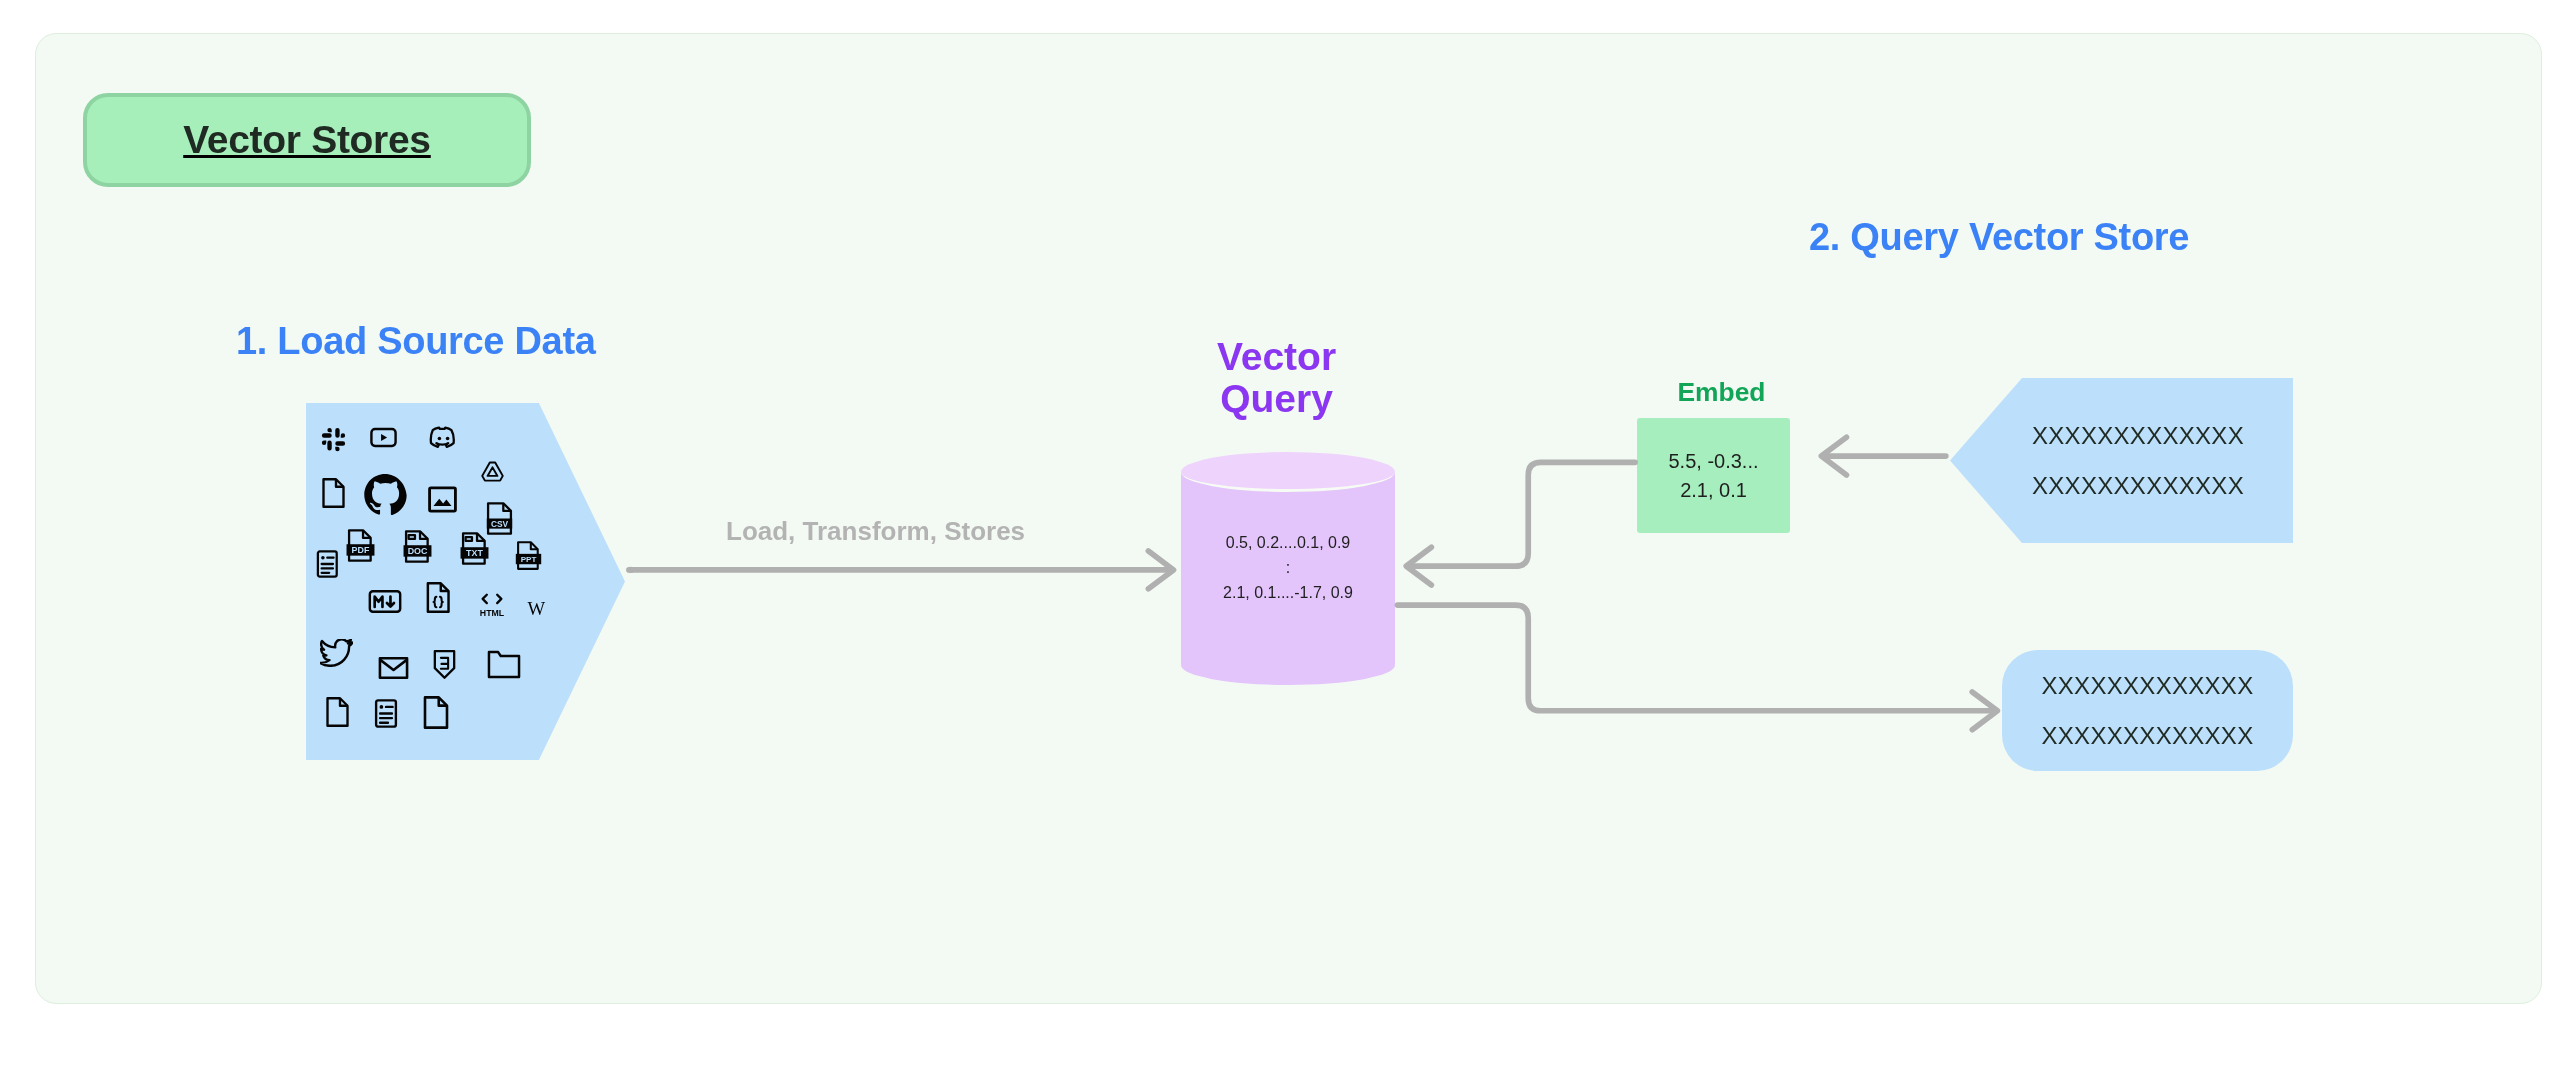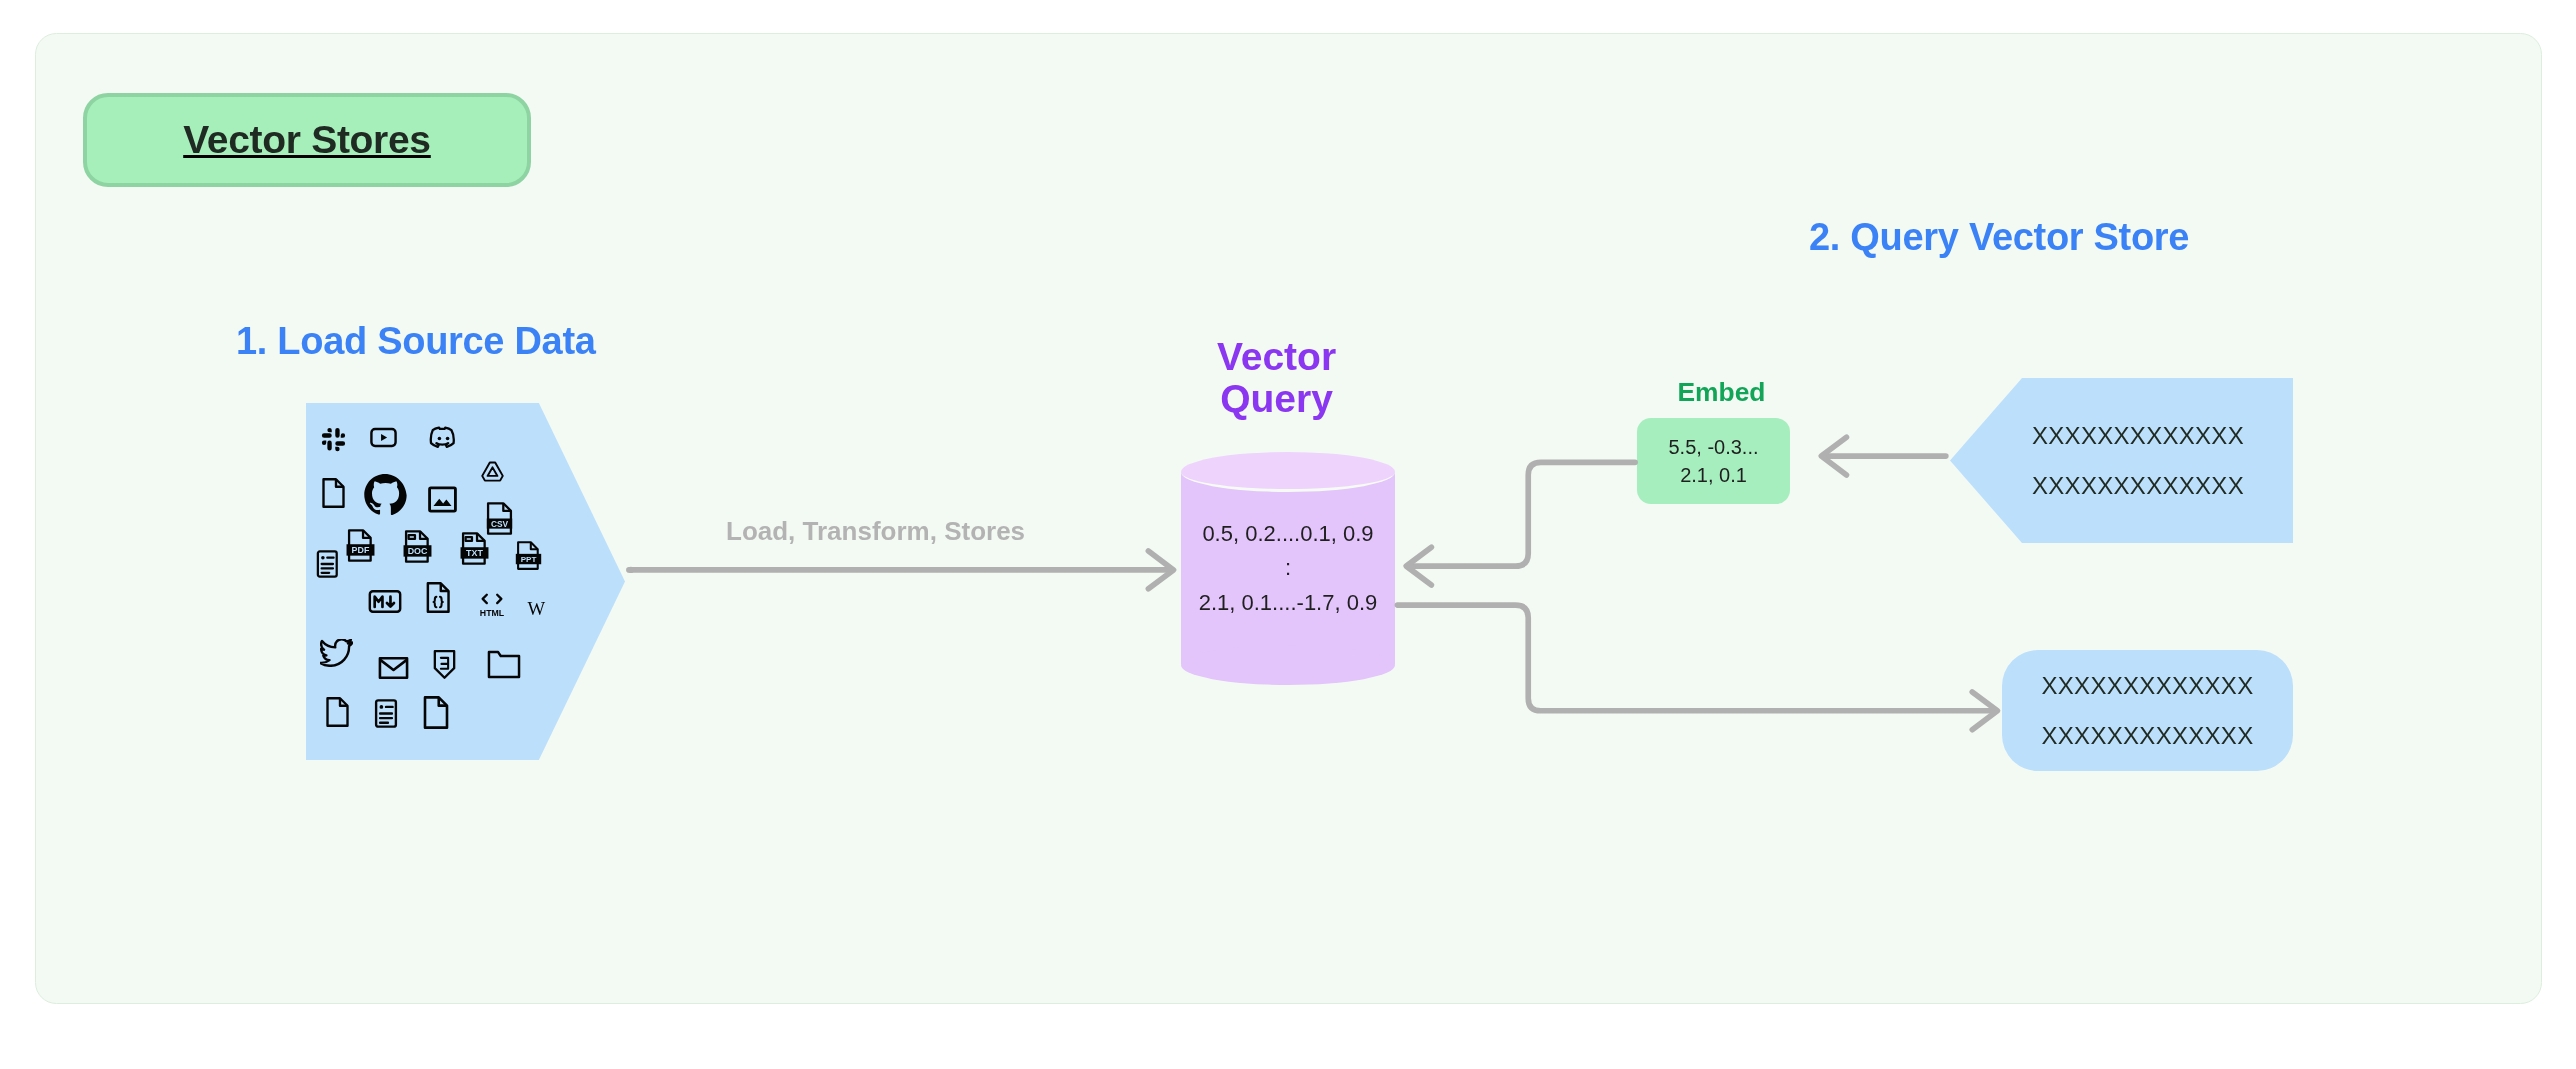--- a/index.html
+++ b/index.html
@@ -151,35 +151,35 @@
     box-sizing: border-box;
   }
   .cyl-text {
     position: absolute;
     left: 0; top: 0;
     width: 214px; height: 233px;
     display: flex;
     flex-direction: column;
     align-items: center;
     justify-content: center;
-    font-size: 22px;
+    font-size: 16px;
     color: #1f1f1f;
     line-height: 1.55em;
     white-space: nowrap;
   }
 
   
   .embed-box {
     position: absolute;
     left: 1637px;
     top: 418px;
     width: 153px;
-    height: 86px;
+    height: 115px;
     background: #a6eebe;
-    border-radius: 14px;
+    border-radius: 3px;
     display: flex;
     flex-direction: column;
     align-items: center;
     justify-content: center;
     font-size: 20px;
     color: #1f1f1f;
     line-height: 1.42em;
     white-space: nowrap;
   }
 

